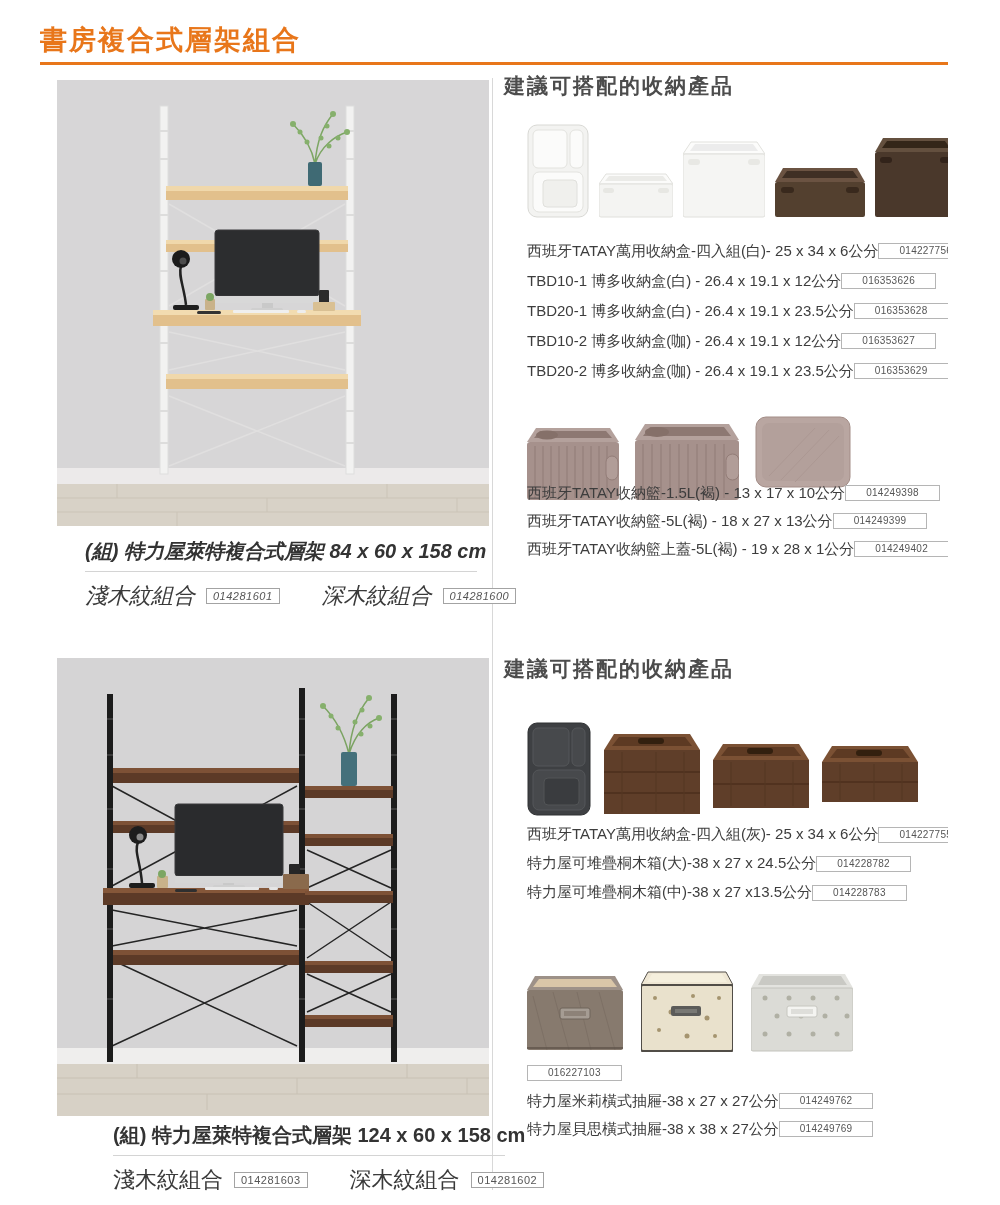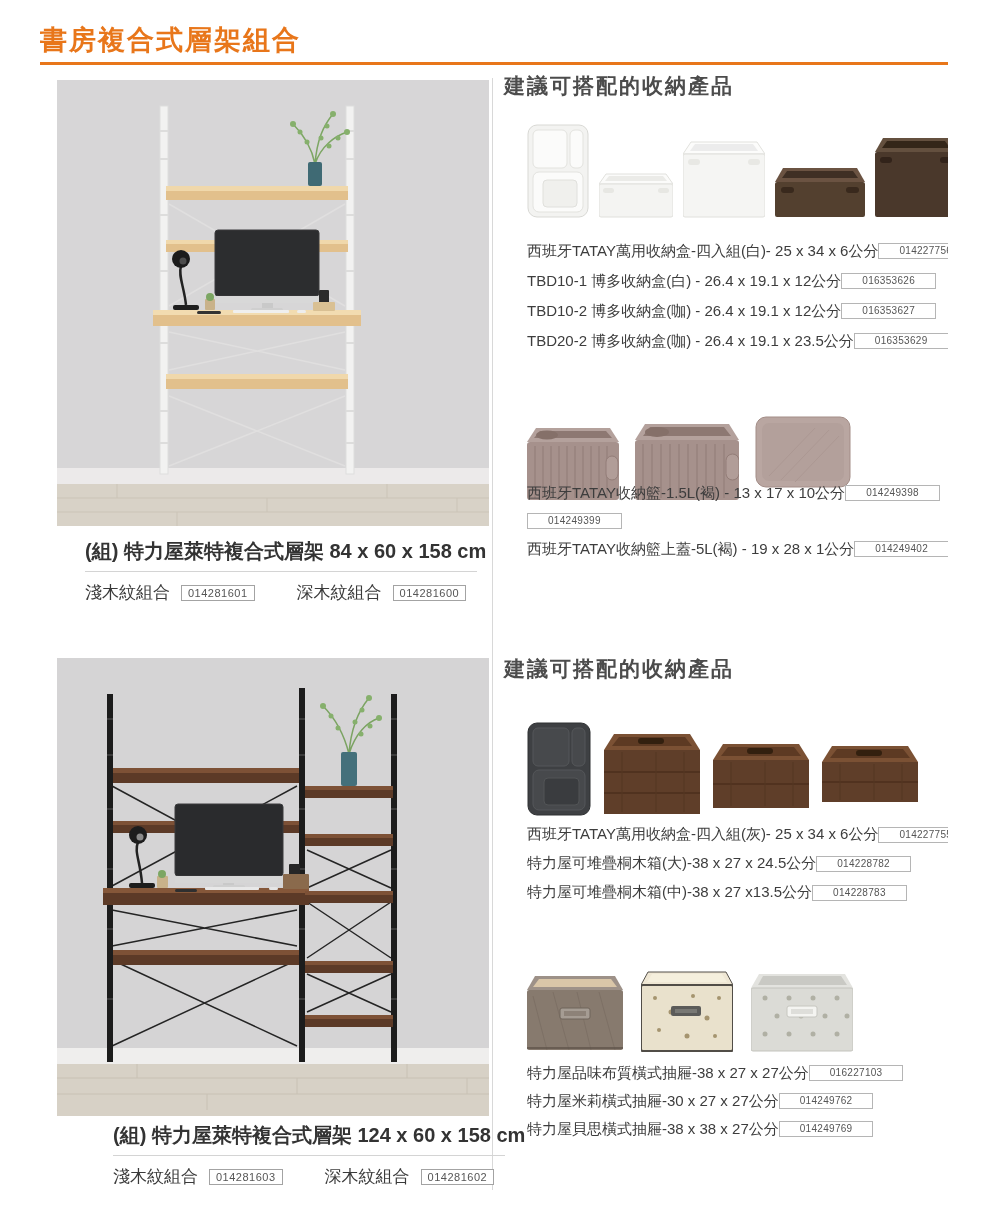--- a/index.html
+++ b/index.html
@@ -13,27 +13,27 @@
   .corner-artifact{left:989px;top:70px;width:11px;height:15px;background:#dcdcdc;border-radius:2px;}
 
   
   .divider{left:492px;top:78px;width:1px;height:1112px;background:#d8d8d8;}
 
   
   .scene{left:57px;}
   #scene1{top:80px;}
   #scene2{top:658px;}
   .caption{left:85px;width:392px;}
-  #cap1{top:538px;}
+  #cap1{top:538px;font-style:italic;}
   #cap2{top:1122px;margin-left:28px;}
   .product-name{font-size:20px;font-weight:700;color:#333333;white-space:nowrap;}
   .cap-rule{height:1px;background:#d4d4d4;margin:6px 0 9px 0;}
   .variants{display:flex;column-gap:42px;align-items:center;}
   .variant{display:flex;align-items:center;gap:11px;}
-  .vlabel{font-size:17px;color:#3a3a3a;white-space:nowrap;}
+  .vlabel{font-size:22px;color:#3a3a3a;white-space:nowrap;}
   .pid-lg{border:1px solid #a3a3a3;color:#555;font-size:11px;padding:1px 6px;letter-spacing:.5px;
           background:#fff;white-space:nowrap;}
 
   
   .sec-header{left:504px;font-size:21px;font-weight:700;color:#4c4c4c;letter-spacing:2px;}
   #hdr1{top:72px;} #hdr2{top:655px;}
   .img-row{left:527px;width:438px;display:flex;align-items:flex-end;}
   #imgrow1{top:116px;height:102px;gap:10px;}
   #imgrow2{top:402px;height:100px;gap:16px;}
   #imgrow3{top:700px;height:116px;gap:13px;}
@@ -296,20 +296,24 @@
       <div class="prow">
         <span class="plabel">西班牙TATAY萬用收納盒-四入組(白)- 25 x 34 x 6公分</span>
         <span class="pid">014227756</span>
       </div>
 
       <div class="prow">
         <span class="plabel">TBD10-1 博多收納盒(白) - 26.4 x 19.1 x 12公分</span>
         <span class="pid">016353626</span>
       </div>
 
+      <div class="prow">
+        <span class="plabel">TBD20-1 博多收納盒(白) - 26.4 x 19.1 x 23.5公分</span>
+        <span class="pid">016353628</span>
+      </div>
 
       <div class="prow">
         <span class="plabel">TBD10-2 博多收納盒(咖) - 26.4 x 19.1 x 12公分</span>
         <span class="pid">016353627</span>
       </div>
 
       <div class="prow">
         <span class="plabel">TBD20-2 博多收納盒(咖) - 26.4 x 19.1 x 23.5公分</span>
         <span class="pid">016353629</span>
       </div>
@@ -346,20 +350,21 @@
   </div>
 
   <div class="abs plist" id="list-b">
 
       <div class="prow">
         <span class="plabel">西班牙TATAY收納籃-1.5L(褐) - 13 x 17 x 10公分</span>
         <span class="pid">014249398</span>
       </div>
 
       <div class="prow">
+        <span class="plabel">西班牙TATAY收納籃-5L(褐) - 18 x 27 x 13公分</span>
         <span class="pid">014249399</span>
       </div>
 
       <div class="prow">
         <span class="plabel">西班牙TATAY收納籃上蓋-5L(褐) - 19 x 28 x 1公分</span>
         <span class="pid">014249402</span>
       </div>
     </div>
 
   <div class="abs sec-header" id="hdr2">建議可搭配的收納產品</div>
@@ -478,26 +483,25 @@
         </g>
         <rect x="36" y="36" width="30" height="11" rx="2" fill="#f4f4f1" stroke="#c6c6c0"></rect>
         <rect x="40" y="39" width="22" height="5" fill="#dededa"></rect>
       </svg>
     </span>
   </div>
 
   <div class="abs plist" id="list-d">
 
       <div class="prow">
-        <span class="plabel">特力屋品味布質橫式抽屜-38 x 27 x 27公分</span>
         <span class="pid">016227103</span>
       </div>
 
       <div class="prow">
-        <span class="plabel">特力屋米莉橫式抽屜-30 x 27 x 27公分</span>
+        <span class="plabel">特力屋米莉橫式抽屜-38 x 27 x 27公分</span>
         <span class="pid">014249762</span>
       </div>
 
       <div class="prow">
         <span class="plabel">特力屋貝思橫式抽屜-38 x 38 x 27公分</span>
         <span class="pid">014249769</span>
       </div>
     </div>
 
 </div>

